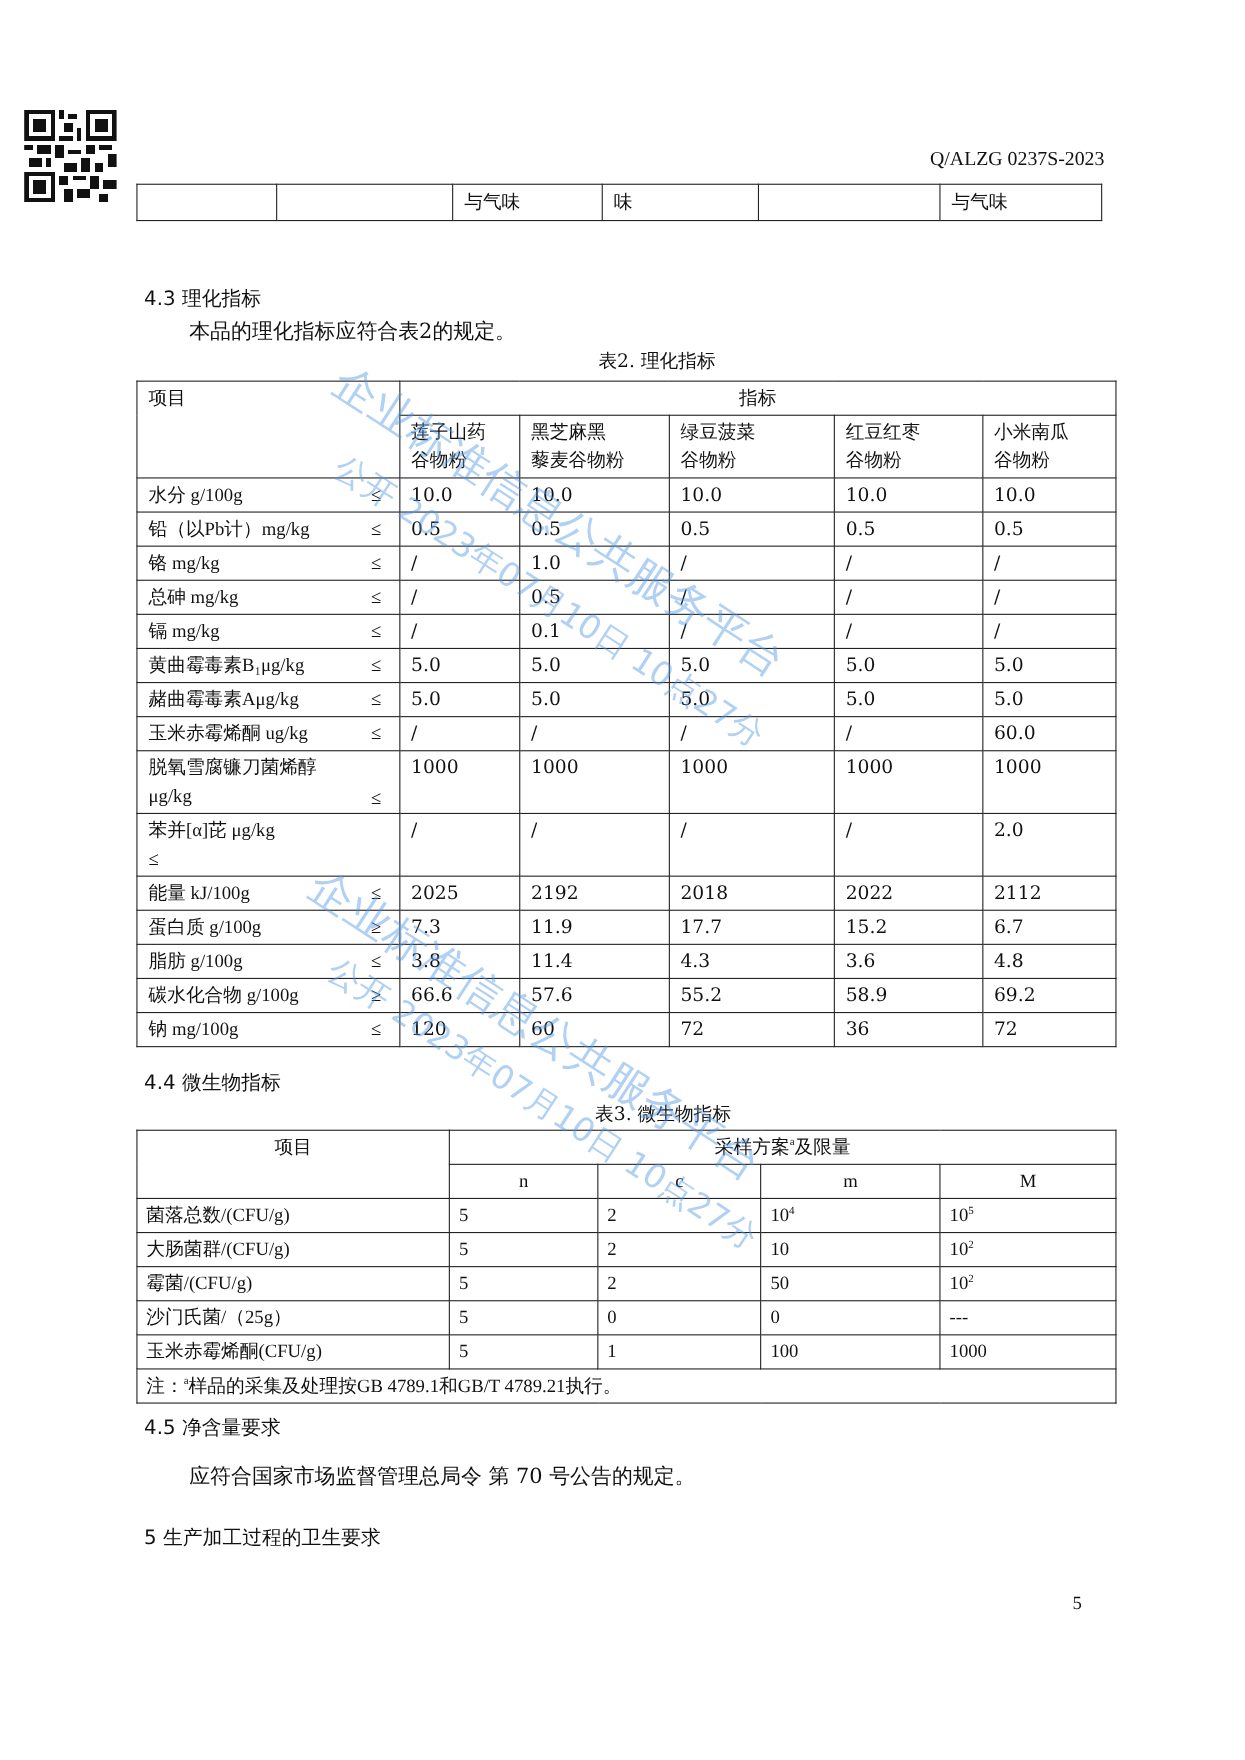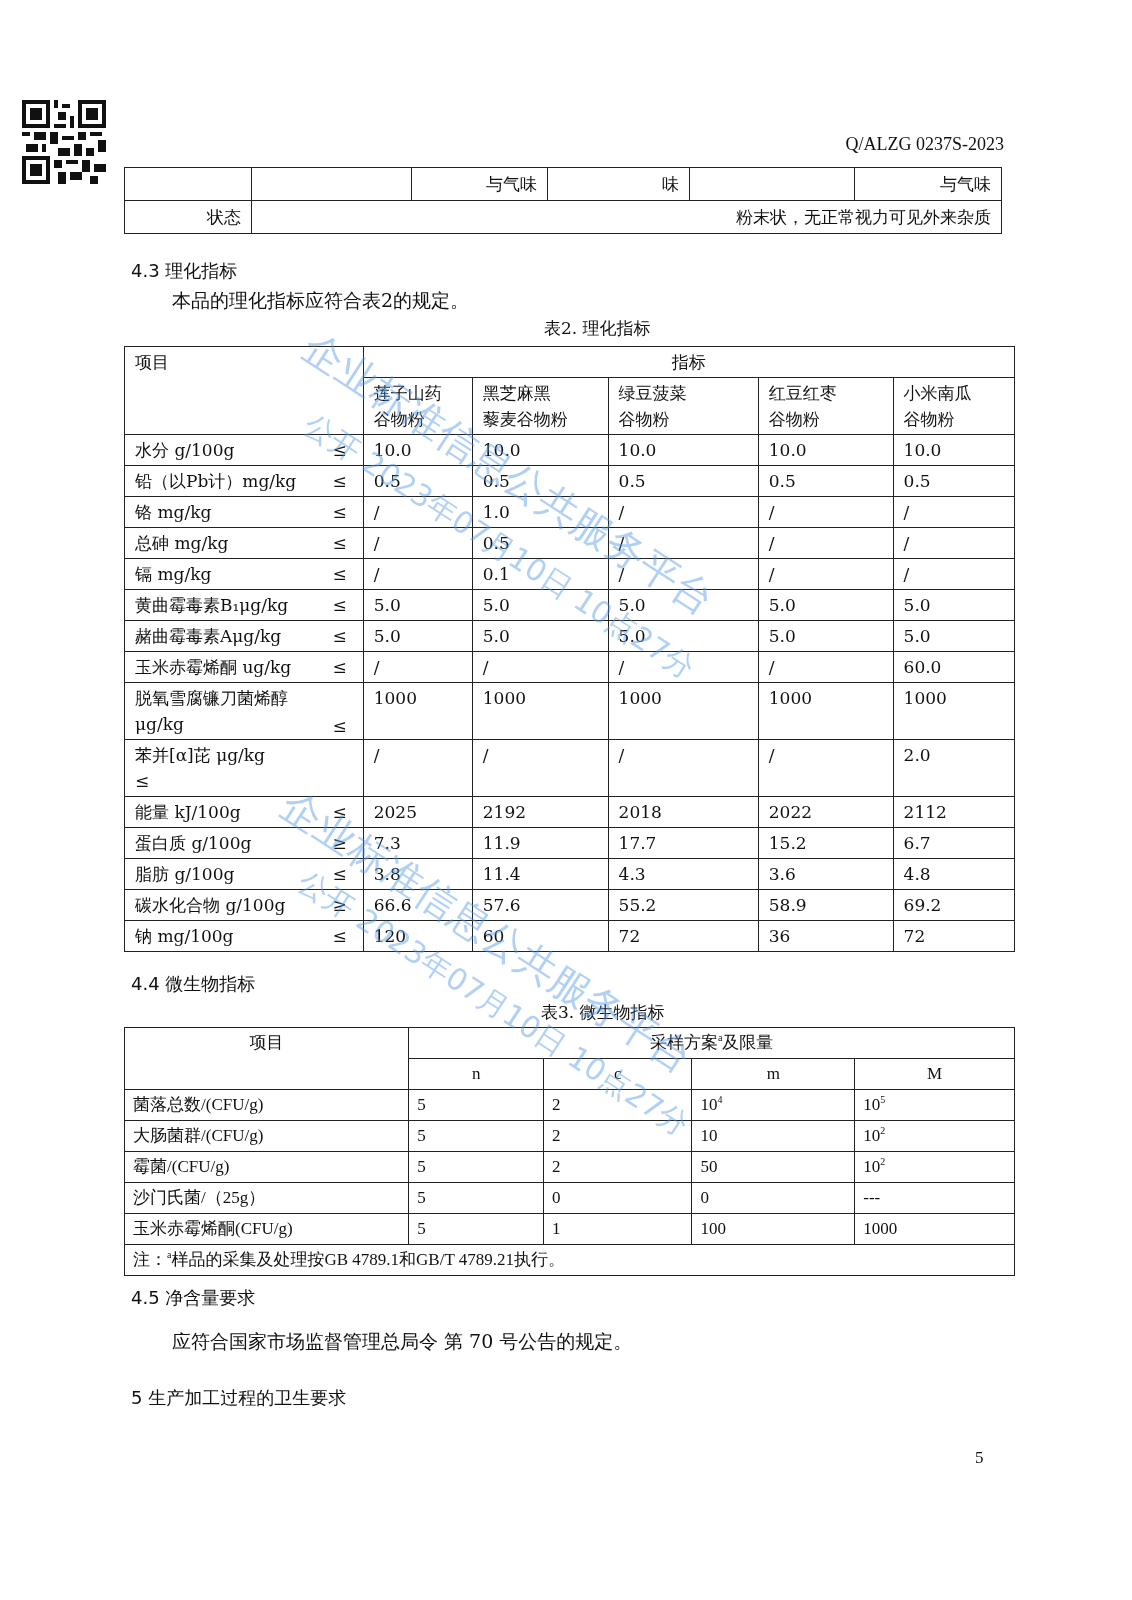--- a/index.html
+++ b/index.html
@@ -5,27 +5,27 @@
   html, body { margin: 0; padding: 0; background: #ffffff; }
   body { width: 1132px; height: 1600px; position: relative; overflow: hidden;
          font-family: "DejaVu Serif", "Liberation Serif", serif; color: #111; }
   .qr { position: absolute; left: 22px; top: 100px; width: 84px; height: 84px; }
   .doc-code { position: absolute; right: 128px; top: 134px; font-size: 18px;
               font-family: "Liberation Serif", serif; }
   table { border-collapse: collapse; position: absolute; table-layout: fixed; }
   td { border: 1.5px solid #222; font-size: 17px; vertical-align: top; padding: 4px 8px;
        line-height: 26px; }
   .t1 { left: 124px; top: 167px; width: 877px; }
-  .t1 td { height: 22px; padding: 3px 10px; text-align: right; }
+  .t1 td { height: 22px; padding: 3px 10px; }
   .sec { position: absolute; font-family: "DejaVu Sans", sans-serif; font-size: 18px; }
   .para { position: absolute; font-size: 19px; }
   .caption { position: absolute; font-size: 17px; margin-left: 20px; }
   .t2 { left: 124px; top: 346px; width: 891px; }
   .t2 td { padding: 2px 10px; height: 26px; line-height: 26px; }
-  .t2 td.item { position: relative; }
+  .t2 td.item { position: relative; font-family: Liberation Serif, serif; }
   .t2 .op { position: absolute; right: 16px; bottom: 2px; }
   .t2 .op.br { bottom: 0; }
   .t3 { left: 124px; top: 1027px; width: 891px; }
   .t3 td { padding: 2px 8px; height: 26px; line-height: 26px;
            font-family: "Liberation Serif", serif; }
   .center { text-align: center; }
   sup { font-size: 10px; vertical-align: super; line-height: 0; }
   .page-num { position: absolute; left: 975px; top: 1448px; font-size: 17px;
               font-family: "Liberation Serif", serif; }
   .wm { position: absolute; color: rgba(80,150,230,0.45); font-family: "DejaVu Sans", sans-serif;
@@ -88,24 +88,20 @@
     </colgroup>
   <tbody>
       <tr>
     <td></td>
     <td></td>
     <td>与气味</td>
     <td>味</td>
     <td></td>
     <td>与气味</td>
   </tr>
-  <tr>
-    <td>状态</td>
-    <td colspan="5" class="center">粉末状，无正常视力可见外来杂质</td>
-  </tr>
 </tbody>
   </table>
 
 <div class="sec" style="left:131px; top:259px;">4.3 理化指标</div>
 <div class="para" style="left:172px; top:288px;">本品的理化指标应符合表2的规定。</div>
 <div class="caption" style="left:524px; top:317px;">表2. 理化指标</div>
 
 <table class="t2">
   <colgroup>
       <col style="width:232px">

